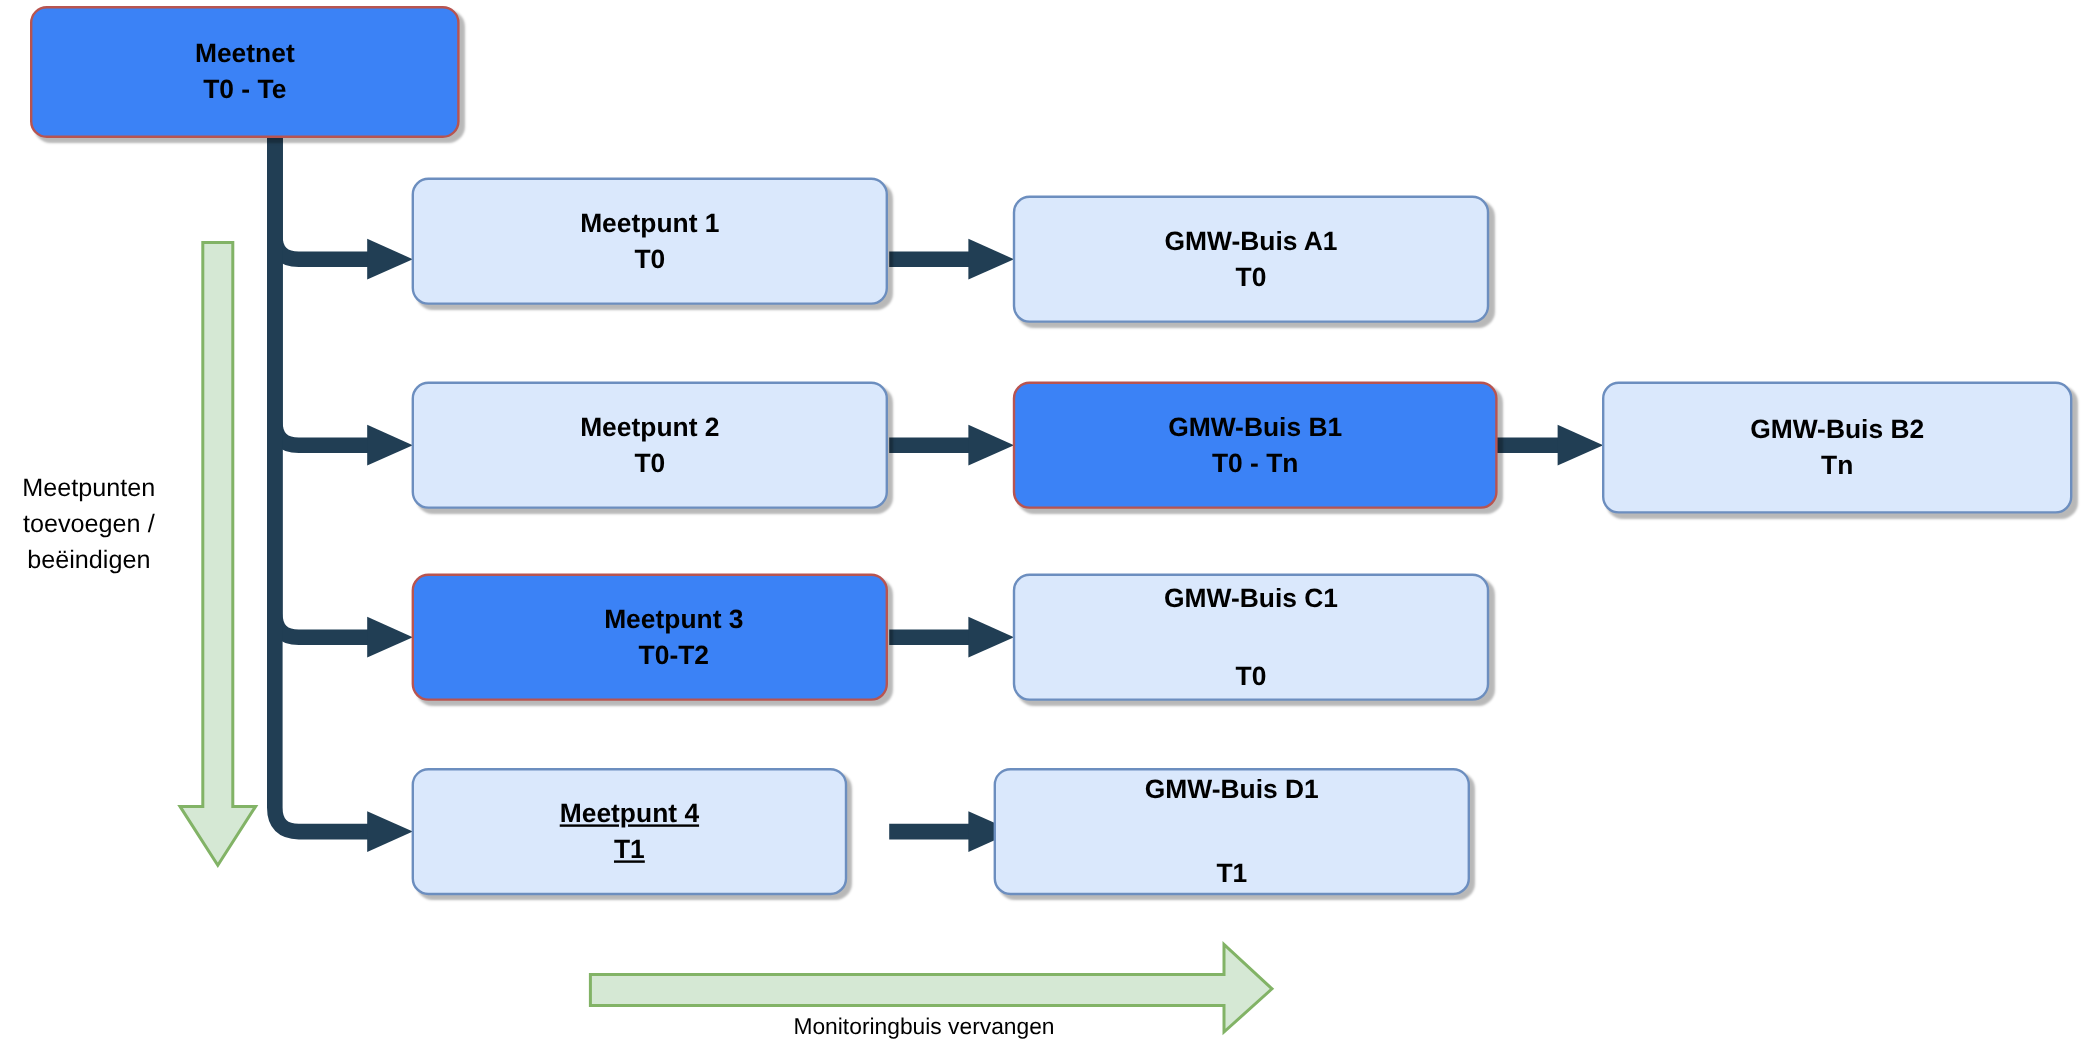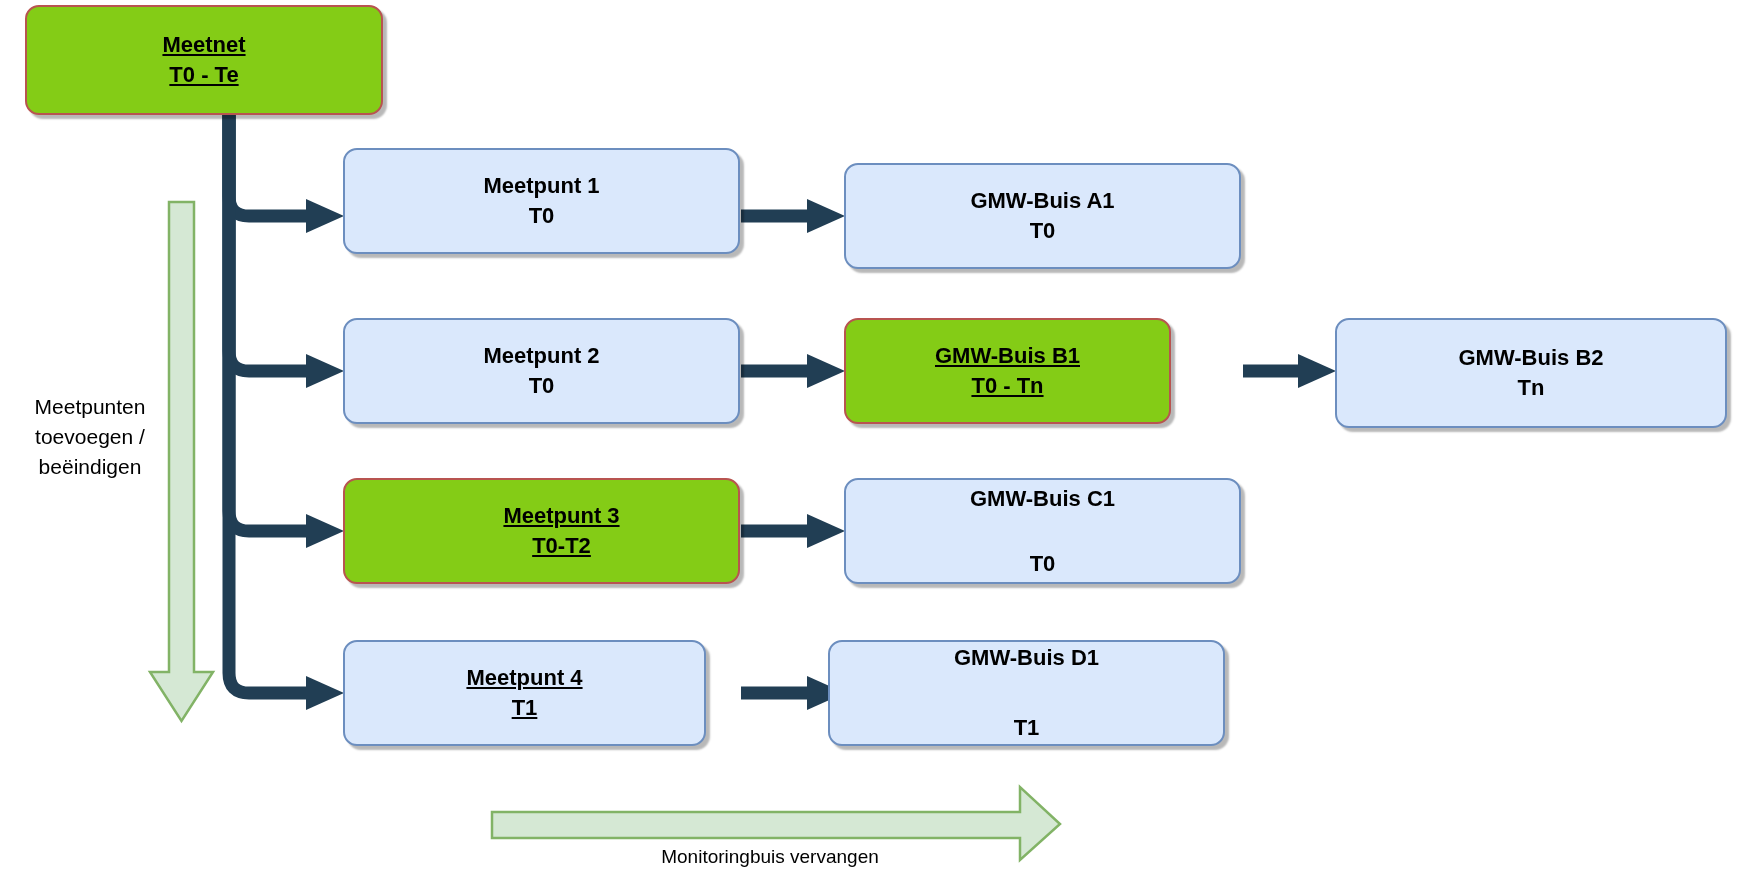--- a/index.html
+++ b/index.html
@@ -21,27 +21,27 @@
     flex-direction: column;
     align-items: center;
     justify-content: center;
     text-align: center;
     font-weight: bold;
     font-size: 22px;
     line-height: 30px;
     color: #000000;
     box-shadow: 4px 4px 2px rgba(0,0,0,0.28);
   }
-  .node--red  { background: #84cc16; border-color: #b85450; text-decoration: underline; }
+  .node--red  { background: #3b82f6; border-color: #b85450; }
   .node--blue { background: #dae8fc; border-color: #6c8ebf; }
   .side-label {
     position: absolute;
     left: 0; top: 392px; width: 148px;
     font-size: 21px; line-height: 30px;
-    color: #000000; text-align: center; font-weight: normal; padding-left: 16px;
+    color: #000000; text-align: center; font-weight: normal;
   }
   .bottom-label {
     position: absolute;
     left: 520px; top: 846px; width: 500px;
     font-size: 19px; color: #000000;
     text-align: center; font-weight: normal;
   }
 </style>
 </head>
 <body>
@@ -92,21 +92,21 @@
   </div>
   <div class="node node--blue" style="left:844px; top:163px; width:397px; height:106px;">
     <span>GMW-Buis A1</span>
     <span>T0</span>
   </div>
 
   <div class="node node--blue" style="left:343px; top:318px; width:397px; height:106px;">
     <span>Meetpunt 2</span>
     <span>T0</span>
   </div>
-  <div class="node node--red" style="left:844px; top:318px; width:327px; height:106px;">
+  <div class="node node--red" style="left:844px; top:318px; width:404px; height:106px;">
     <span>GMW-Buis B1</span>
     <span>T0 - Tn</span>
   </div>
   <div class="node node--blue" style="left:1335px;top:318px; width:392px; height:110px;text-align:right;">
     <span>GMW-Buis B2</span>
     <span>Tn</span>
   </div>
 
   <div class="node node--red" style="left:343px; top:478px; width:397px; height:106px;padding-left:40px;">
     <span>Meetpunt 3</span>

